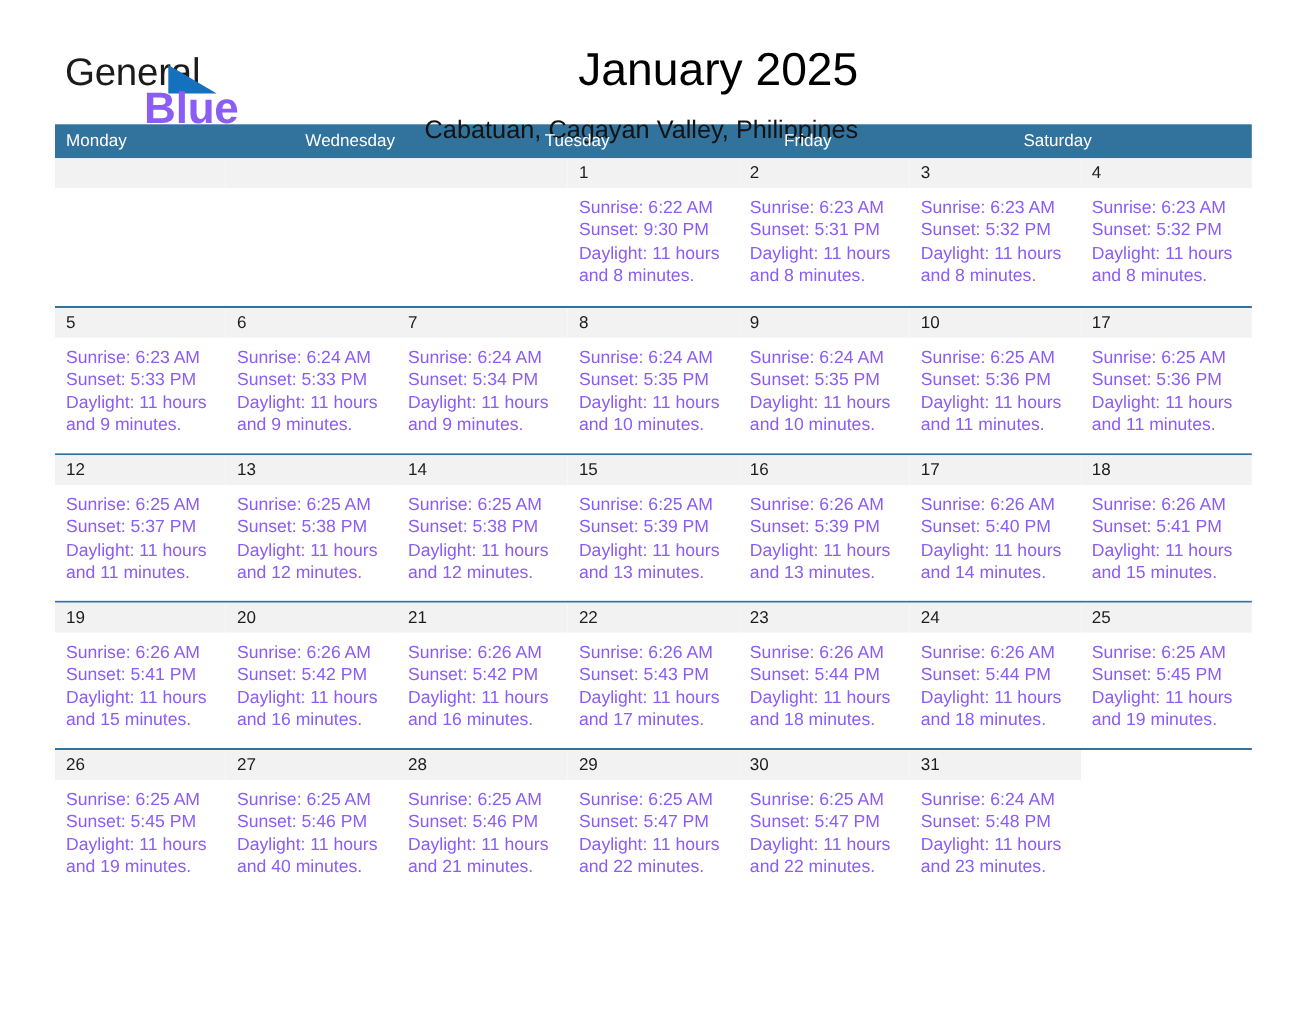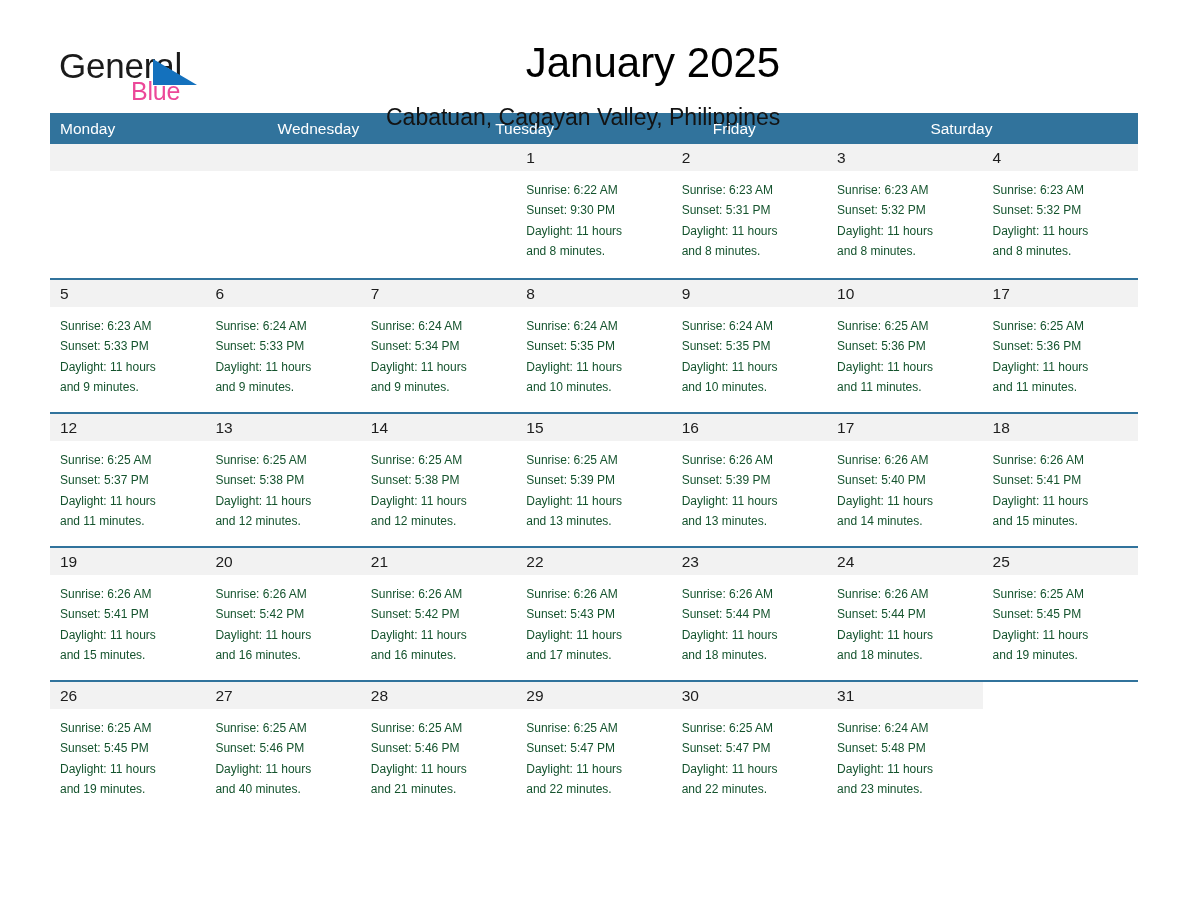--- a/index.html
+++ b/index.html
@@ -42,24 +42,24 @@
     font-size: 35px;
     letter-spacing: -0.2px;
     color: #1b1b1b;
     font-weight: 400;
     line-height: 1;
   }
   .logo-blue {
     position: absolute;
     left: 81px;
     top: 37px;
-    font-size: 25px;
+    font-size: 40px;
     letter-spacing: -0.2px;
-    color: #ec4899;
-    font-weight: 400;
+    color: #8b5cf6;
+    font-weight: 700;
     line-height: 1;
   }
   .logo-triangle {
     position: absolute;
     left: 103px;
     top: 17px;
     width: 0;
     height: 0;
     border-left: 44px solid #1471bd;
     border-top: 26px solid transparent;
@@ -131,23 +131,23 @@
   }
   .day-number {
     font-size: 15.5px;
     color: #1d1d1d;
     padding-left: 10px;
     line-height: 27px;
     display: block;
   }
   .day-info {
     padding: 9px 10px 0 10px;
-    font-size: 12px;
+    font-size: 16px;
     line-height: 20.3px;
-    color: #14532d;
+    color: #8b5cf6;
   }
   .day-info div {
     white-space: nowrap;
   }
 </style>
 </head>
 <body>
 
 <div class="page">
 

